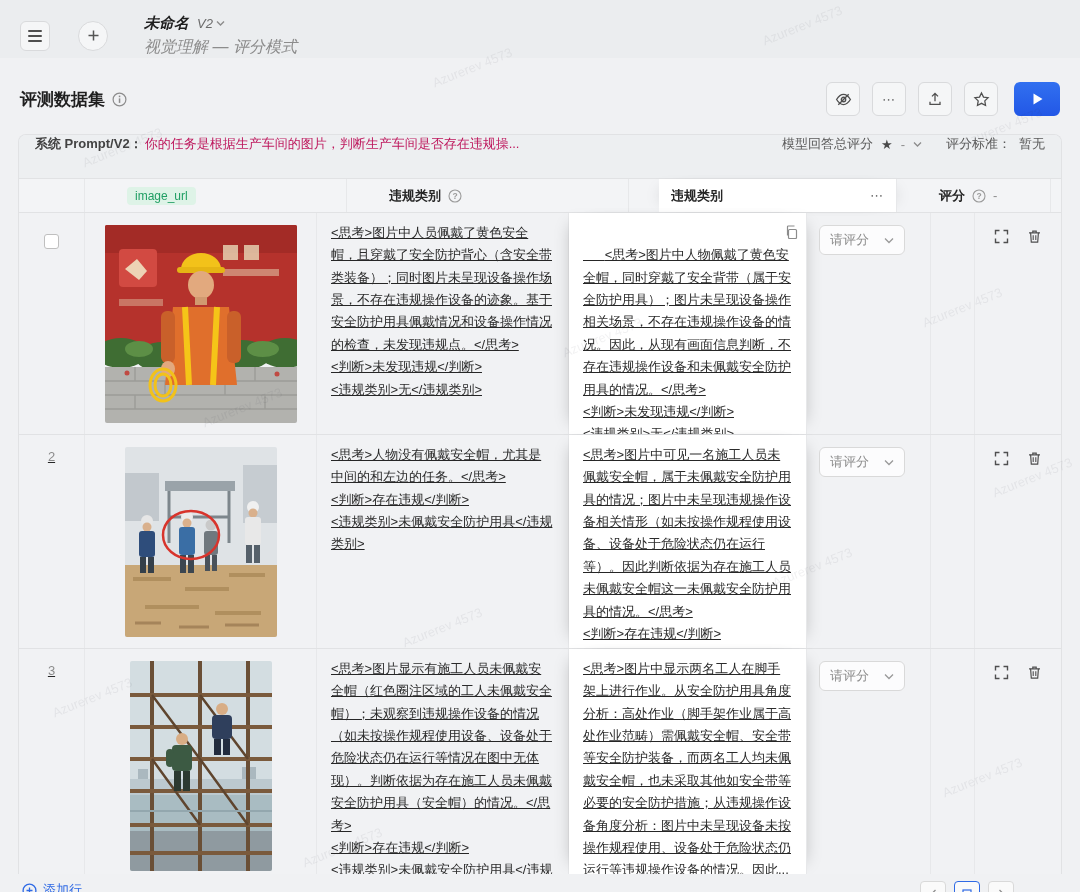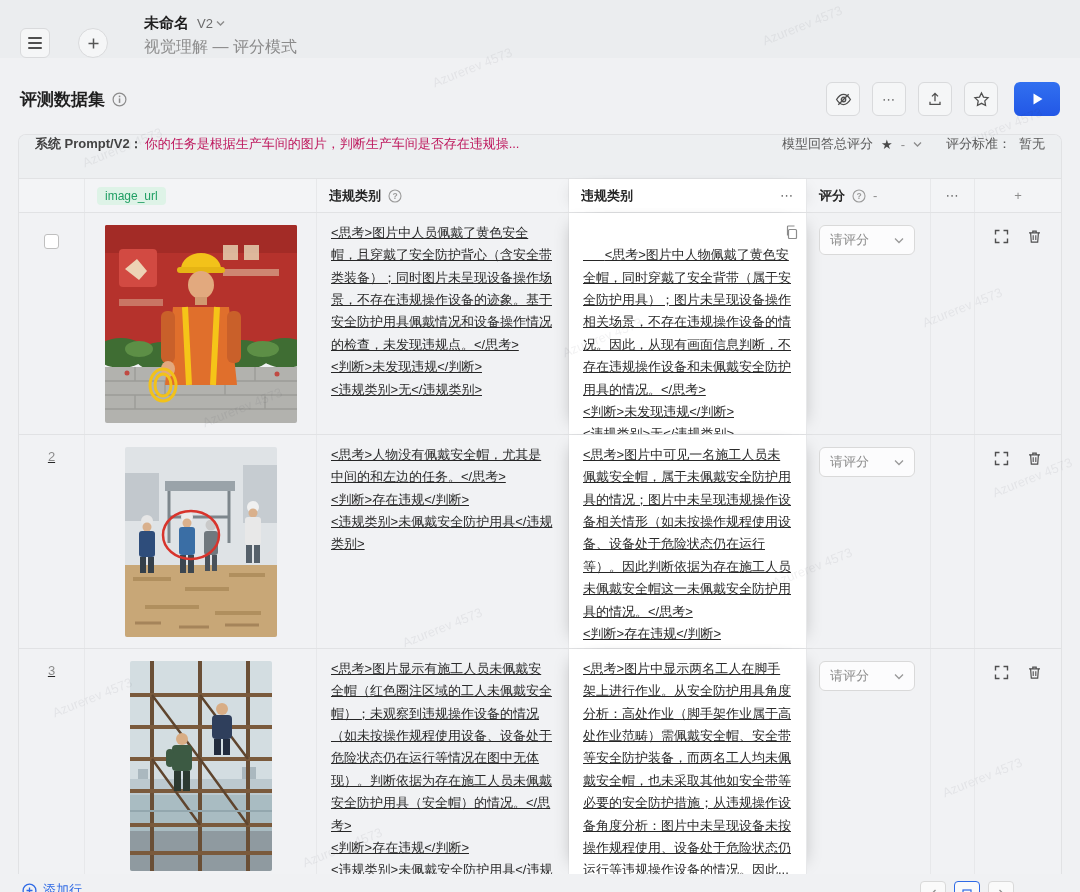--- a/index.html
+++ b/index.html
@@ -13,22 +13,22 @@
         transform:rotate(-22deg); white-space:nowrap; pointer-events:none; z-index:50; }
   .wm:nth-of-type(1){left:80px;top:140px;} .wm:nth-of-type(2){left:430px;top:60px;}
   .wm:nth-of-type(3){left:760px;top:18px;} .wm:nth-of-type(4){left:960px;top:120px;}
   .wm:nth-of-type(5){left:200px;top:400px;} .wm:nth-of-type(6){left:560px;top:330px;}
   .wm:nth-of-type(7){left:920px;top:300px;} .wm:nth-of-type(8){left:50px;top:690px;}
   .wm:nth-of-type(9){left:400px;top:620px;} .wm:nth-of-type(10){left:770px;top:560px;}
   .wm:nth-of-type(11){left:990px;top:470px;} .wm:nth-of-type(12){left:300px;top:840px;}
   .wm:nth-of-type(13){left:940px;top:770px;}
 
   
-  .topbar { height:58px; background:#ebedef; display:flex; align-items:flex-end;
-            padding:13px 0 0 20px; gap:28px; }
+  .topbar { height:58px; background:#ebedef; display:flex; align-items:center;
+            padding:13px 0 0 20px; gap:28px;font-style:italic; }
   .sq-btn { width:30px; height:30px; border:1px solid #d9dadc; border-radius:6px;
             background:#f5f6f7; display:grid; place-items:center; cursor:pointer; }
   .circle-btn { width:30px; height:30px; border:1px solid #d9dadc; border-radius:50%;
             background:#f5f6f7; display:grid; place-items:center; cursor:pointer; color:#555; }
   .hamburger { width:14px; height:2px; background:#4f4f4f; position:relative; border-radius:1px;}
   .hamburger::before,.hamburger::after{content:"";position:absolute;left:0;width:14px;height:2px;
             background:#4f4f4f;border-radius:1px;}
   .hamburger::before{top:-5px;} .hamburger::after{top:5px;}
   .title-block{ margin-left:8px; }
   .title-row{ display:flex; align-items:center; gap:8px; }
@@ -52,21 +52,21 @@
   .prompt-bar{ height:44px; display:flex; align-items:flex-start; justify-content:space-between;
                padding:0 16px; background:#edeff1; border-bottom:1px solid #e1e2e4; }
   .prompt-left{ display:flex; align-items:center; min-width:0; flex:1 1 auto; overflow:hidden; }
   .prompt-label{ font-weight:700; color:#434343; white-space:nowrap; }
   .prompt-text{ color:#be185d; white-space:nowrap; overflow:hidden; text-overflow:ellipsis; margin-left:2px;}
   .prompt-right{ display:flex; align-items:center; gap:8px; white-space:nowrap; margin-left:24px; color:#595959;}
   .score-star{ color:#4a4a4a; font-size:13px; }
   .criteria{ margin-left:16px; color:#595959; }
 
   .grid{ display:grid; grid-template-columns:66px 232px 252px 238px 124px 44px 1fr; }
-  .thead{ height:34px; background:#f3f4f6; border-bottom:1px solid #e1e2e4; font-weight:700; }
+  .thead{ height:34px; background:#f3f4f6; border-bottom:1px solid #e1e2e4; font-weight:700;gap:30px; }
   .th{ display:flex; align-items:center; gap:7px; padding:0 12px; border-right:1px solid #e7e8ea;
        color:#262626; overflow:hidden; }
   .th.center{ justify-content:center; padding:0; }
   .th.last{ border-right:none; }
   .tag-green{ background:#def3e7; color:#1f9e63; font-size:12px; font-weight:400;
               padding:2px 8px; border-radius:4px; }
   .muted{ color:#8c8c8c; font-weight:400; }
   .more-glyph{ color:#737373; font-weight:400; letter-spacing:1px; }
 
   .trow{ border-bottom:1px solid #e1e2e4; position:relative;text-decoration:underline; }
@@ -79,21 +79,21 @@
   .img-cell{ padding-top:12px; display:flex; justify-content:center; align-items:flex-start; }
   .thumb{ display:block; border-radius:2px; overflow:hidden; cursor:pointer; }
   .txt-cell{ padding:9px 14px 10px 14px; font-size:13px; line-height:1.72;
              white-space:pre-wrap; color:#2b2b2b; }
   .model-col{ background:#fff;
               box-shadow:10px 0 16px -12px rgba(0,0,0,.22), -10px 0 16px -12px rgba(0,0,0,.22); }
   .th.model-col::before{ content:""; position:absolute; top:-10px; left:0; right:0; height:10px; background:#fff; }
   .th.model-col{ position:relative; justify-content:space-between; }
   .copy-ic{ position:absolute; top:12px; right:8px; color:#8c8c8c; cursor:pointer; }
   .score-cell{ padding:12px 0 0 12px; }
-  .score-select{ width:96px; height:30px; border:1px solid #d9d9d9; border-radius:6px;
+  .score-select{ width:86px; height:30px; border:1px solid #d9d9d9; border-radius:6px;
                  background:#fcfcfd; display:inline-flex; align-items:center; justify-content:space-between;
                  padding:0 10px; color:#8c8c8c; cursor:pointer; }
   .act-cell{ display:flex; justify-content:center; gap:18px; padding-top:16px; color:#4f4f4f; }
   .act-cell svg{ cursor:pointer; }
 
   
   .footer{ position:absolute; left:0; right:0; top:876px; height:40px; background:#f0f1f3;
            display:flex; align-items:flex-start; justify-content:space-between;
            padding:5px 66px 0 22px; z-index:5; }
   .add-row{ display:flex; align-items:center; gap:6px; color:#2f6ae5; cursor:pointer; }

